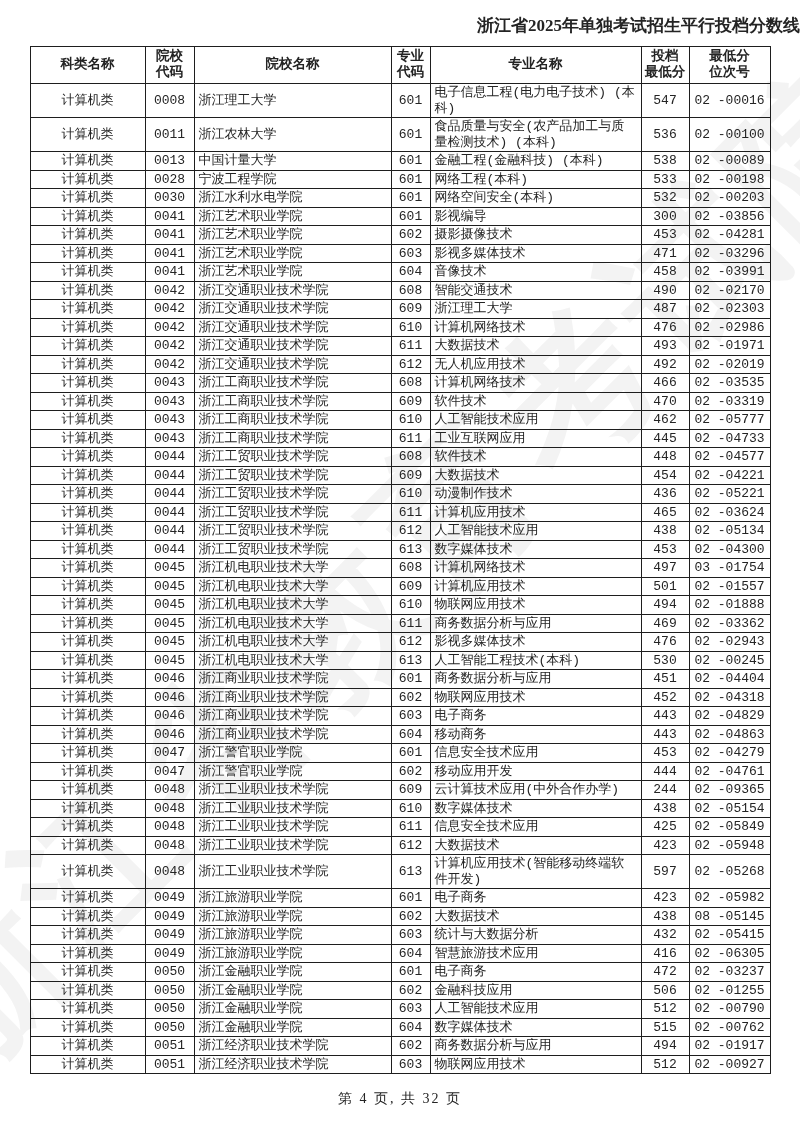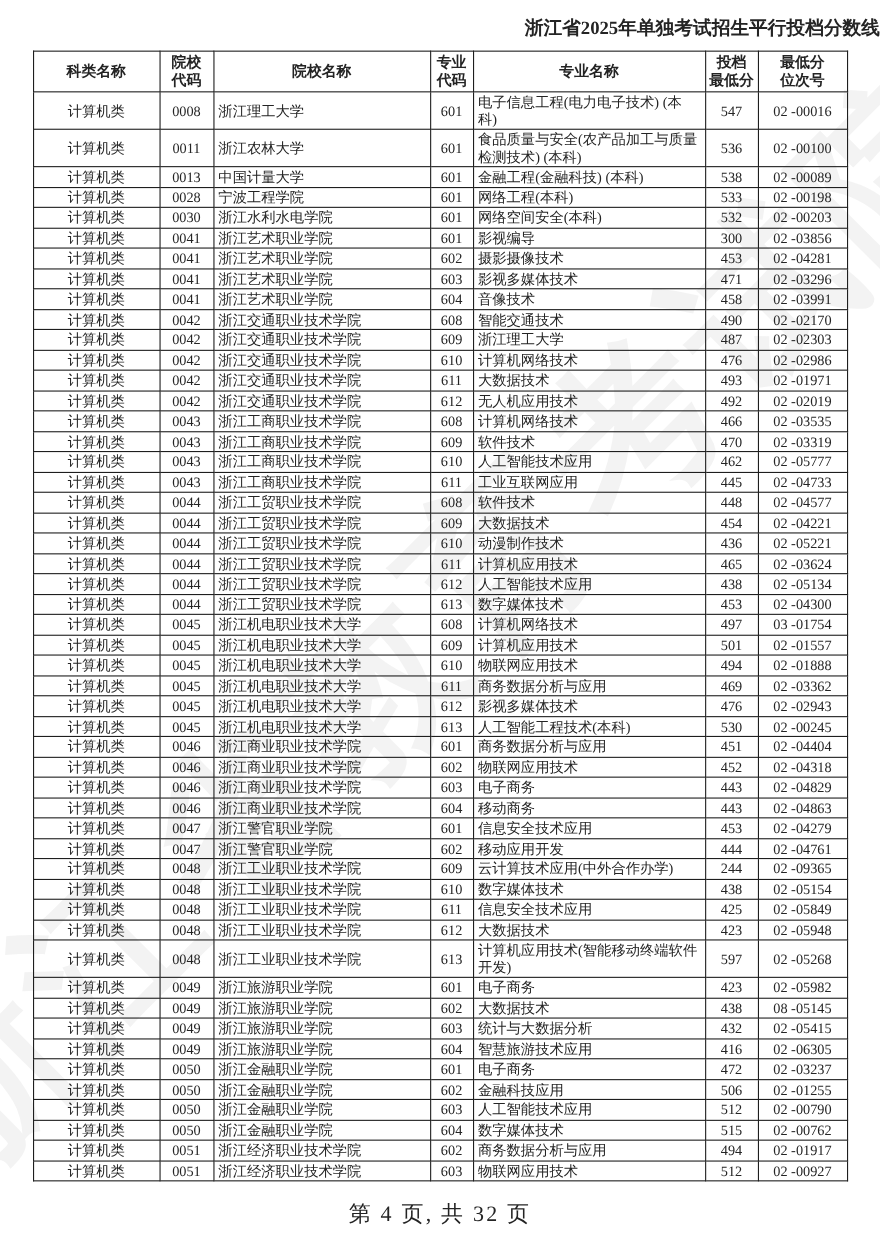--- a/index.html
+++ b/index.html
@@ -42,20 +42,21 @@
     text-align: right;
     font-size: 17px;
     font-weight: bold;
     line-height: 20px;
   }
   table.scores {
     width: 740px;
     margin: 10px auto 0 auto;
     border-collapse: collapse;
     table-layout: fixed;
+    font-family: Liberation Mono, monospace;
   }
   table.scores th, table.scores td {
     border: 1.5px solid #1e1e1e;
     padding: 1px 4px;
     font-size: 13px;
     line-height: 15.5px;
     overflow: hidden;
     word-break: break-all;
   }
   table.scores th {
@@ -64,21 +65,21 @@
     white-space: pre-line;
     font-size: 13.5px;
     line-height: 16px;
     padding: 2px 2px;
   }
   td.c0, td.c1, td.c3, td.c5, td.c6 { text-align: center; }
   td.c2, td.c4 { text-align: left; }
   .page-footer {
     margin-top: 16px;
     text-align: center;
-    font-size: 20px;
+    font-size: 14px;
     letter-spacing: 2px;
   }
 </style>
 </head>
 <body>
 
 <div class="sheet">
   <div class="watermark">浙江省教育考试院</div>
   <div class="content">
     <h1 class="page-title">浙江省2025年单独考试招生平行投档分数线</h1>

